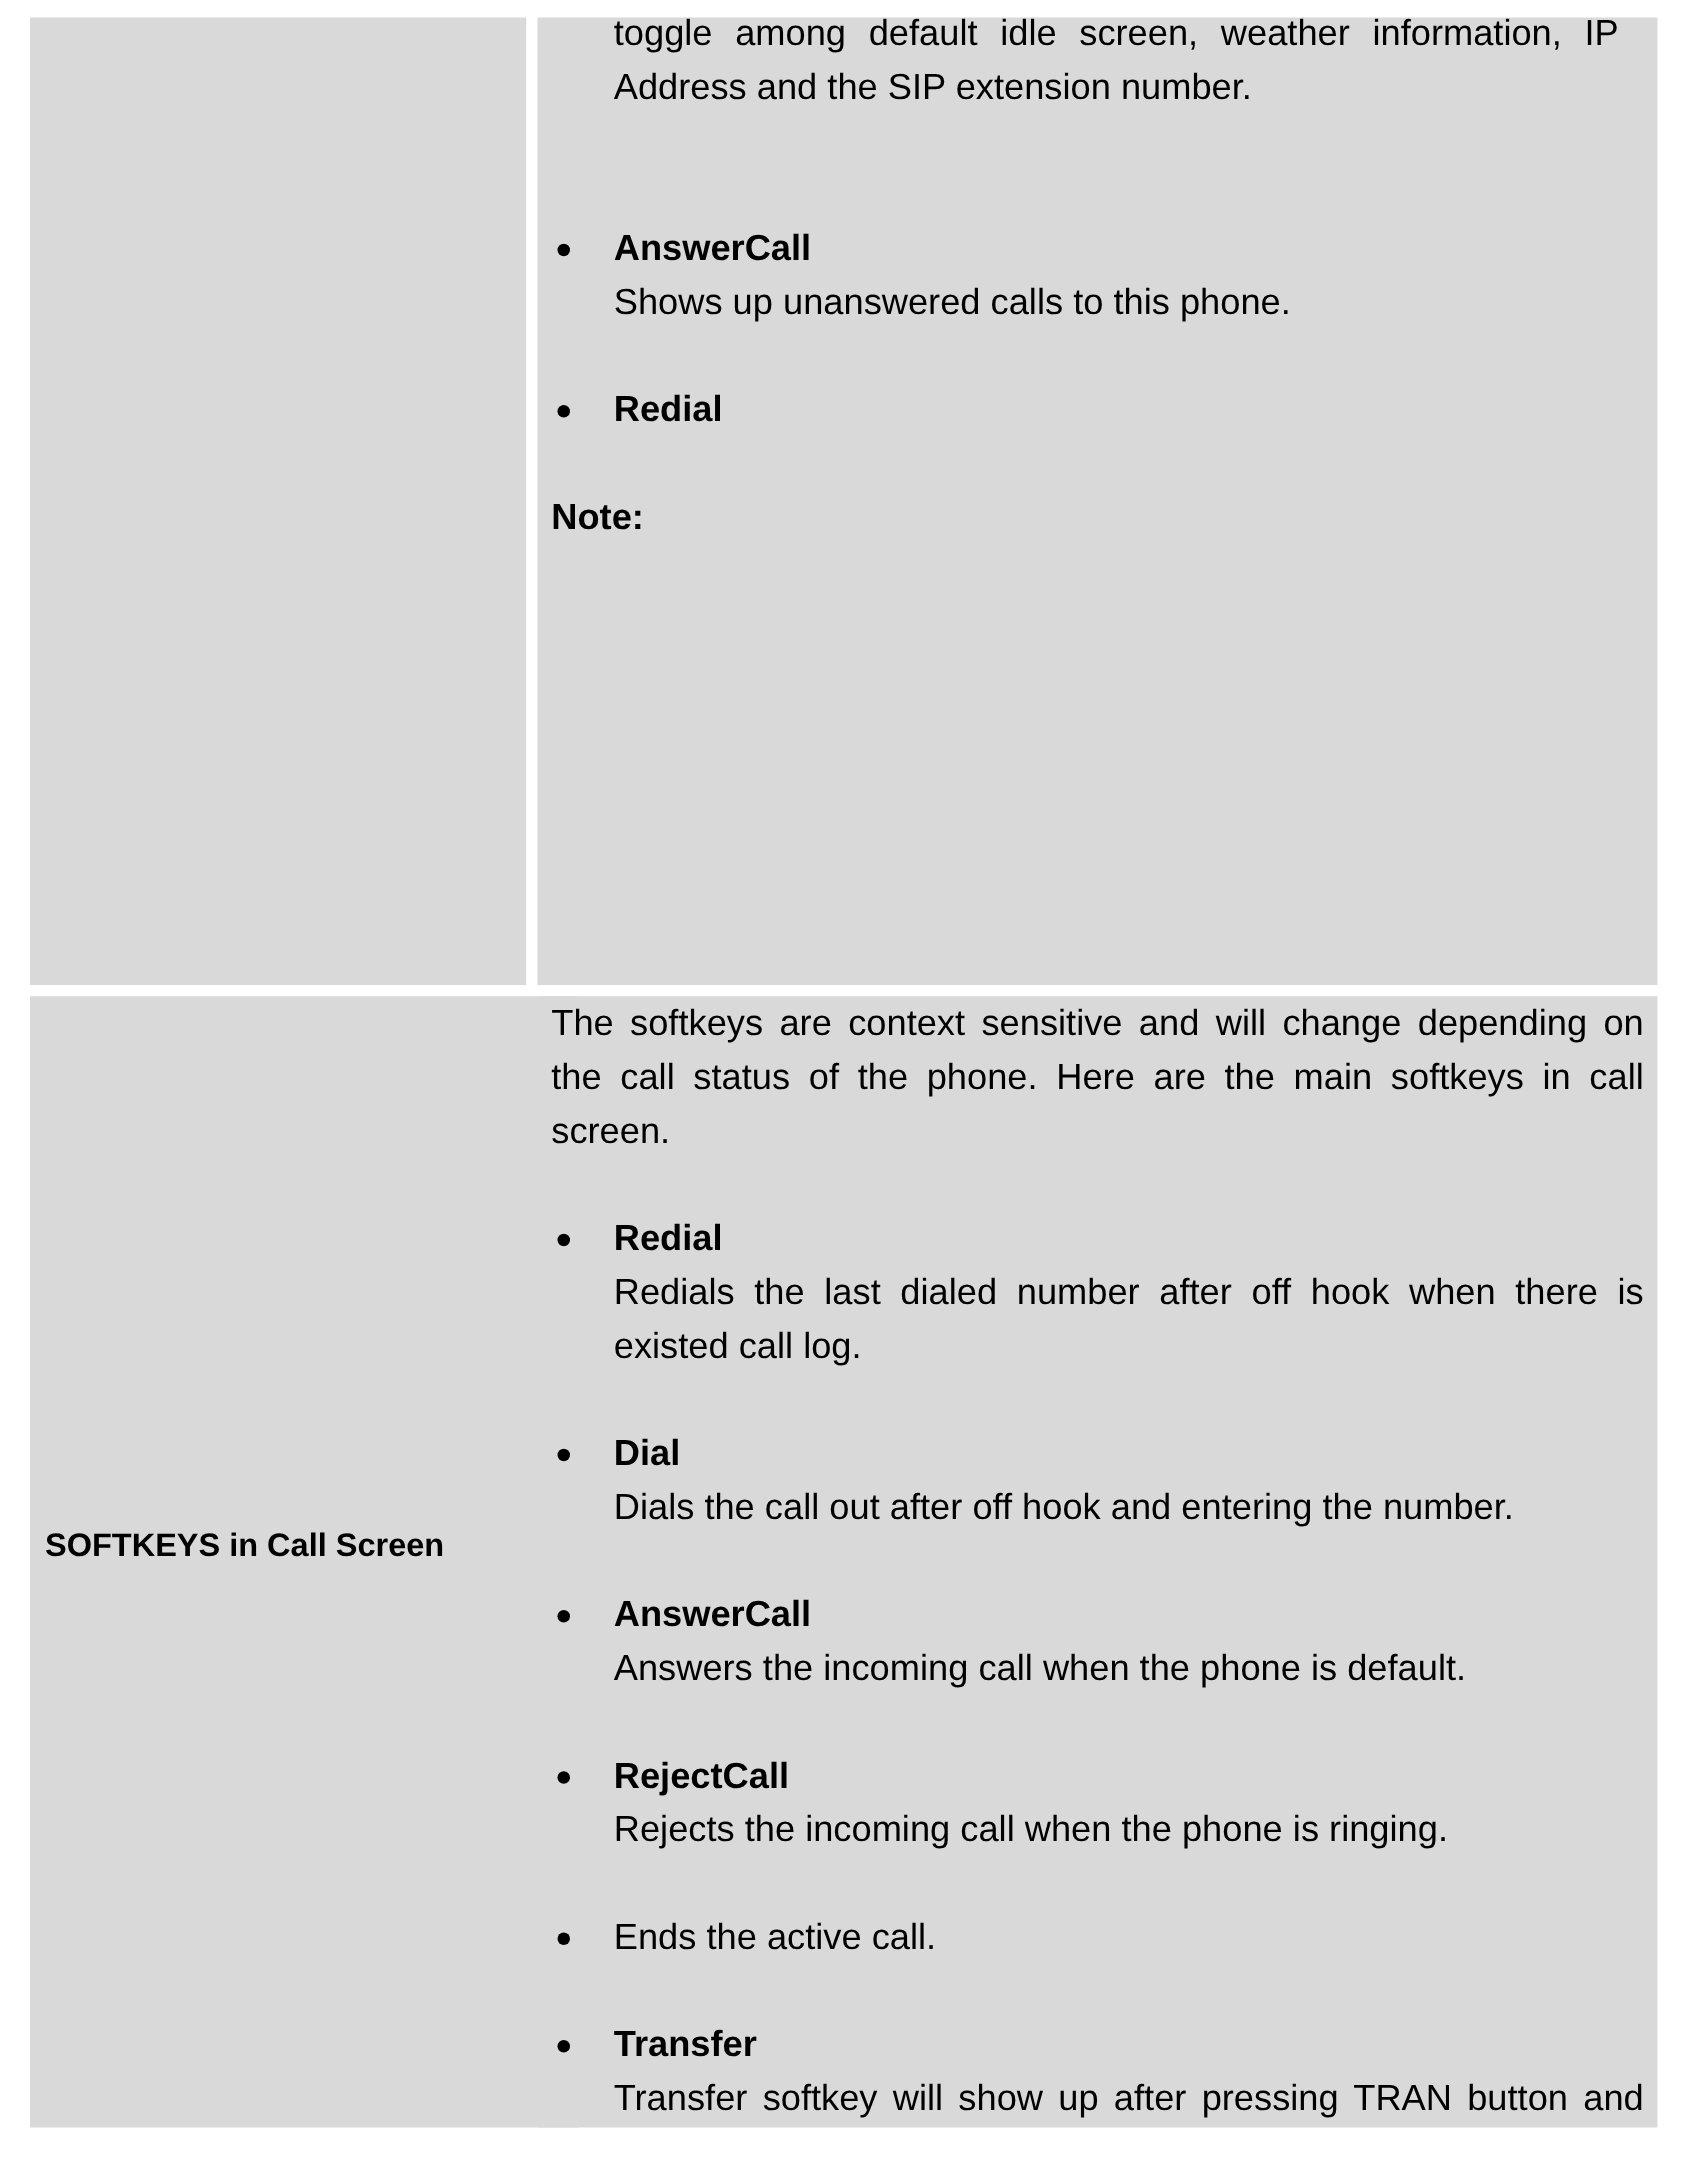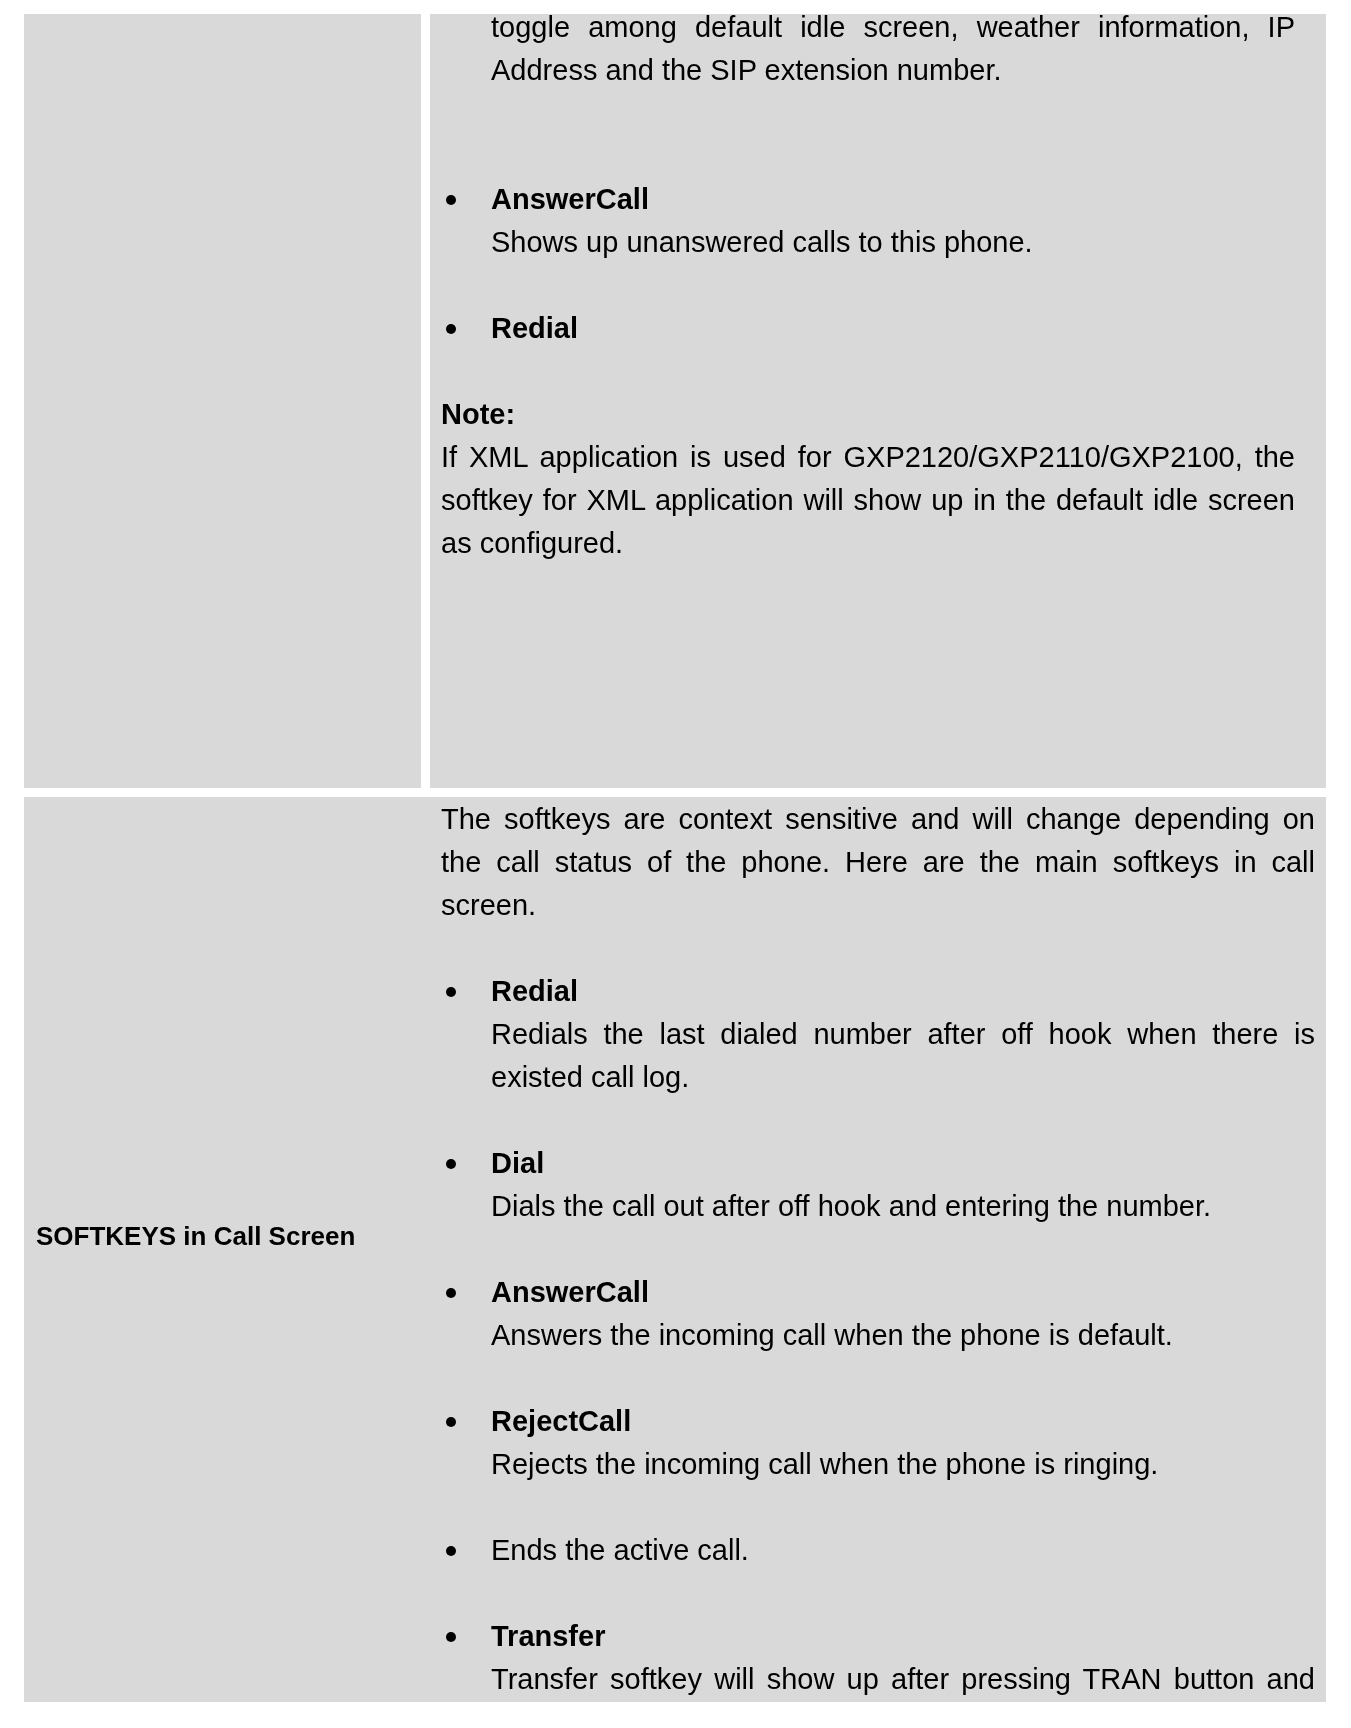--- a/index.html
+++ b/index.html
@@ -59,21 +59,20 @@
       <div class="gap"></div>
 
       <div class="item">
         <span class="bullet"></span>
         <span class="item-title">Redial</span>
       </div>
       <div class="gap"></div>
 
       <div>
         <span class="note-title">Note:</span>
-        <p class="para">If XML application is used for GXP2120/GXP2110/GXP2100, the softkey for XML application will show up in the default idle screen as configured.</p>
       </div>
     </div>
   </div>
 
   <div class="cell left2">
     <span class="row-label">SOFTKEYS in Call Screen</span>
   </div>
   <div class="cell right2">
     <div class="content">
       <p class="para">The softkeys are context sensitive and will change depending on the call status of the phone. Here are the main softkeys in call screen.</p>

